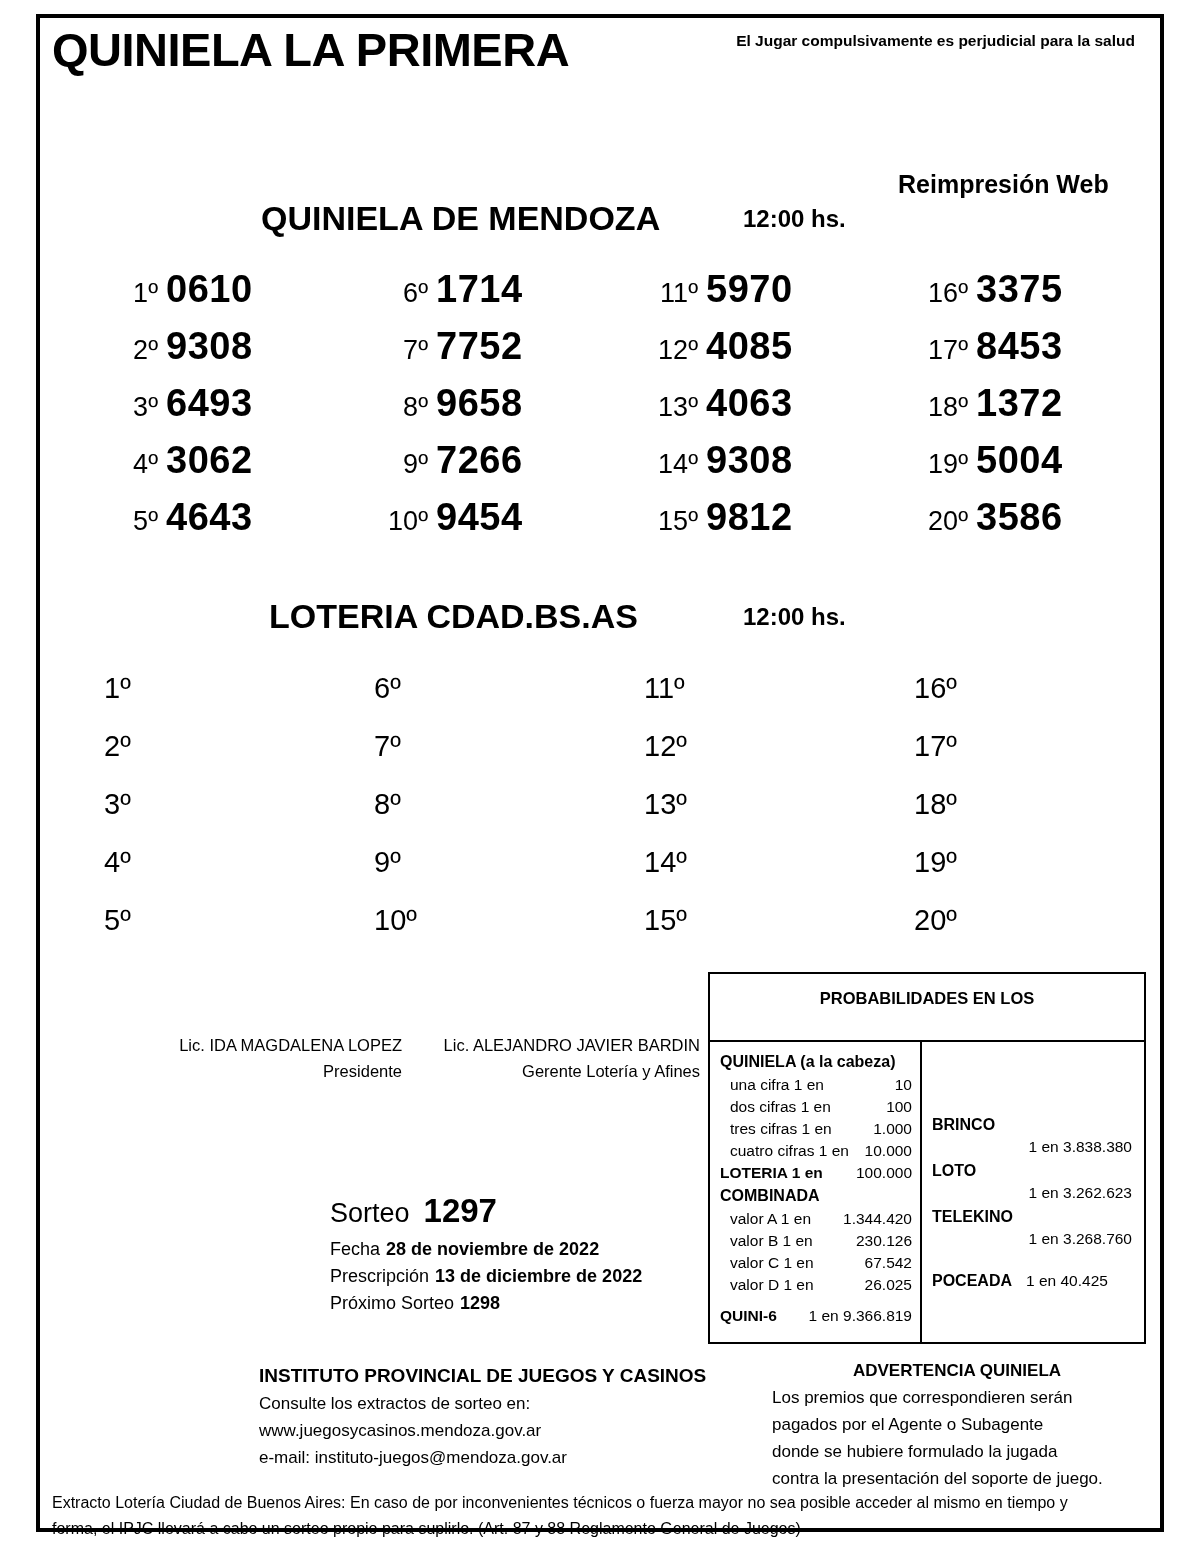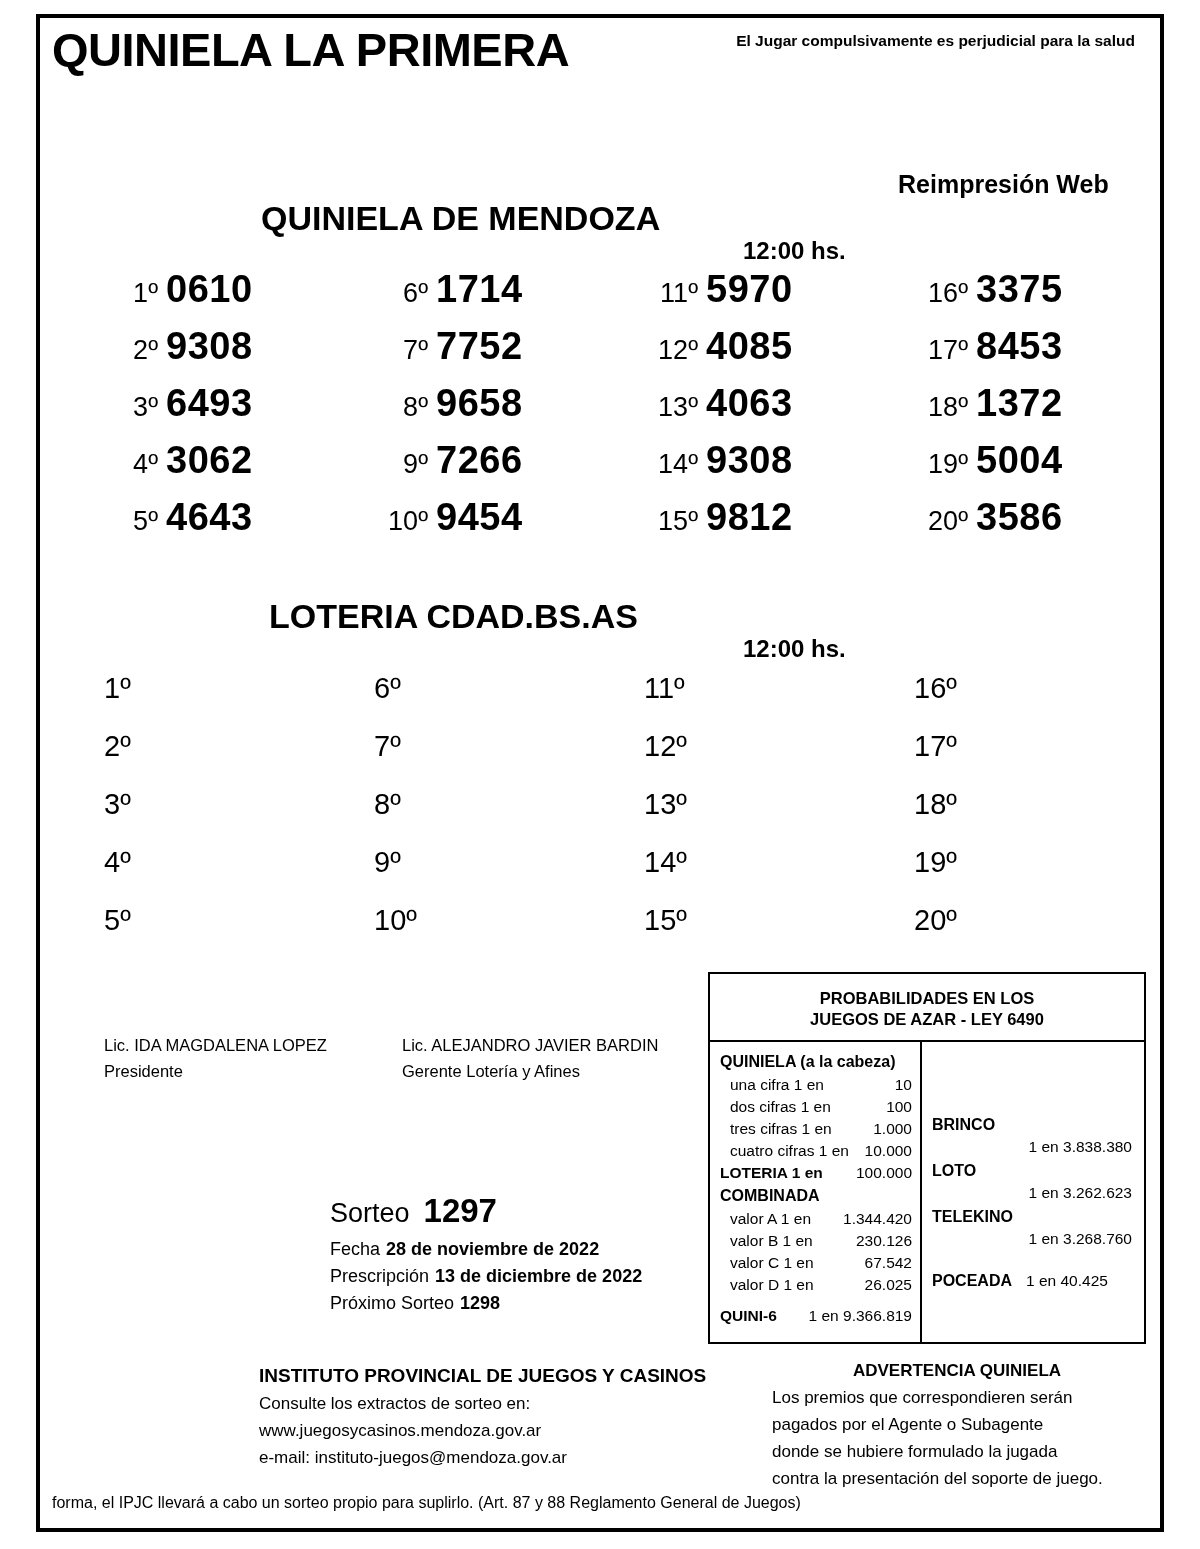--- a/index.html
+++ b/index.html
@@ -68,21 +68,20 @@
     white-space: nowrap;
     line-height: 44px;
   }
   .draw-time {
     position: absolute;
     top: 4px;
     font-size: 24px;
     font-weight: bold;
     white-space: nowrap;
     line-height: 38px;
-    margin-top: 32px;
   }
   .reprint-label {
     position: absolute;
     left: 898px;
     top: 170px;
     font-size: 25px;
     font-weight: bold;
     white-space: nowrap;
   }
 
@@ -130,21 +129,21 @@
   
   .signatures {
     position: absolute;
     left: 104px;
     top: 1032px;
     width: 600px;
     font-size: 16.5px;
     line-height: 26px;
   }
   .sig-row { display: flex; }
-  .sig-col { width: 298px; }
+  .sig-col { width: 298px; text-align: right; }
   .sig-name { white-space: nowrap; }
   .sig-role { white-space: nowrap; }
 
   
   .sorteo-block {
     position: absolute;
     left: 330px;
     top: 1192px;
     width: 380px;
   }
@@ -508,21 +507,20 @@
     <span>Prescripción</span><b>13 de diciembre de 2022</b>
   </div>
   <div class="sorteo-line">
     <span>Próximo Sorteo</span><b>1298</b>
   </div>
 </div>
 
 <div class="prob-box">
   <div class="prob-title">
     <div>PROBABILIDADES EN LOS</div>
-    <div>JUEGOS DE AZAR - LEY 6490</div>
   </div>
   <div class="prob-body">
     <div class="prob-left">
       <div class="prob-group-head">QUINIELA (a la cabeza)</div>
       <div id="quiniela-rows">
           <div class="prob-row">
             <span class="plabel">una cifra  1 en</span>
             <span class="pval">10</span>
           </div>
           <div class="prob-row">
@@ -599,14 +597,15 @@
 
 <div class="advertencia">
   <div class="advertencia-title">ADVERTENCIA QUINIELA</div>
   <div class="advertencia-line">Los premios que correspondieren serán</div>
   <div class="advertencia-line">pagados por el Agente o Subagente</div>
   <div class="advertencia-line">donde se hubiere formulado la jugada</div>
   <div class="advertencia-line">contra la presentación del soporte de juego.</div>
 </div>
 
 <div class="footnote">
+  <div>Extracto Lotería Ciudad de Buenos Aires: En caso de por inconvenientes técnicos o fuerza mayor no sea posible acceder al mismo en tiempo y</div>
   <div>forma, el IPJC llevará a cabo un sorteo propio para suplirlo. (Art. 87 y 88 Reglamento General de Juegos)</div>
 </div>
 
 </body></html>

